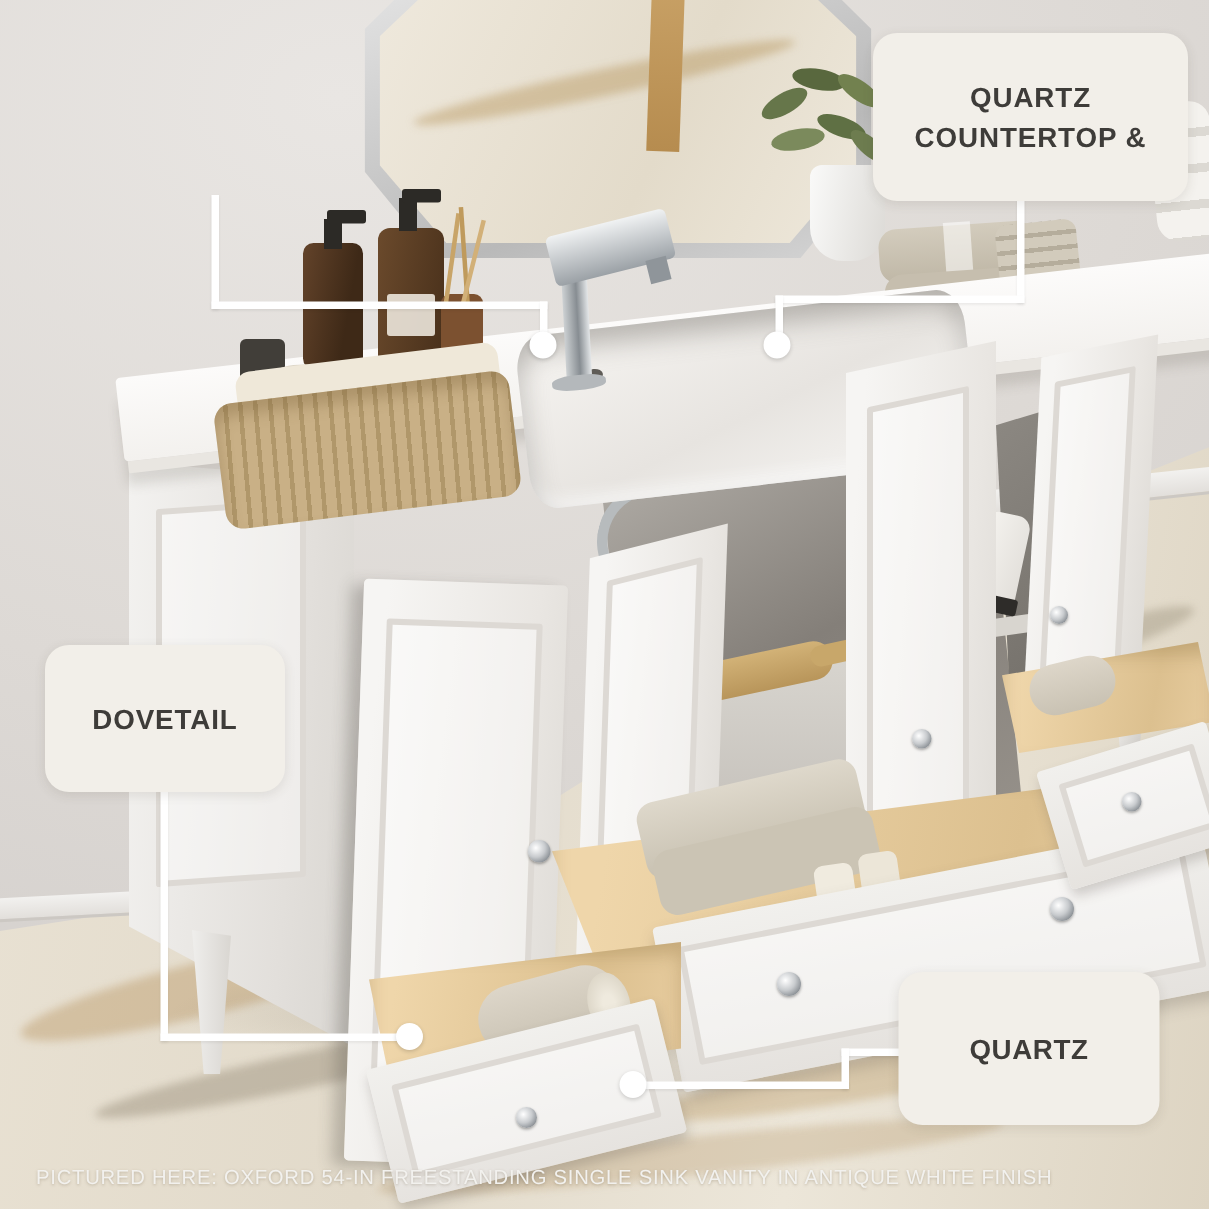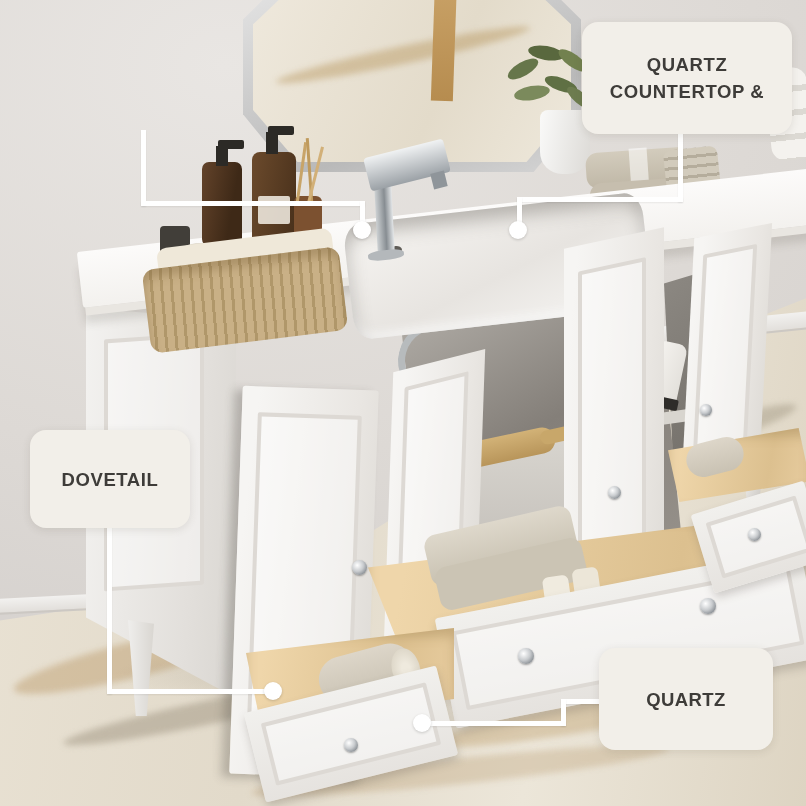--- a/index.html
+++ b/index.html
@@ -190,14 +190,15 @@
     <span>QUARTZ</span>
     <span>COUNTERTOP &amp;</span>
   </div>
   <div class="abs callout" style="left:30px;top:430px;width:160px;height:98px;gap:28px;">
     <span>DOVETAIL</span>
   </div>
   <div class="abs callout" style="left:599px;top:648px;width:174px;height:102px;letter-spacing:.4px;">
     <span>QUARTZ</span>
   </div>
 
+  <div id="caption" class="abs" style="left:24px;top:777px;">PICTURED HERE: OXFORD 54-IN FREESTANDING SINGLE SINK VANITY IN ANTIQUE WHITE FINISH</div>
 
 </div>
 
 </body></html>

